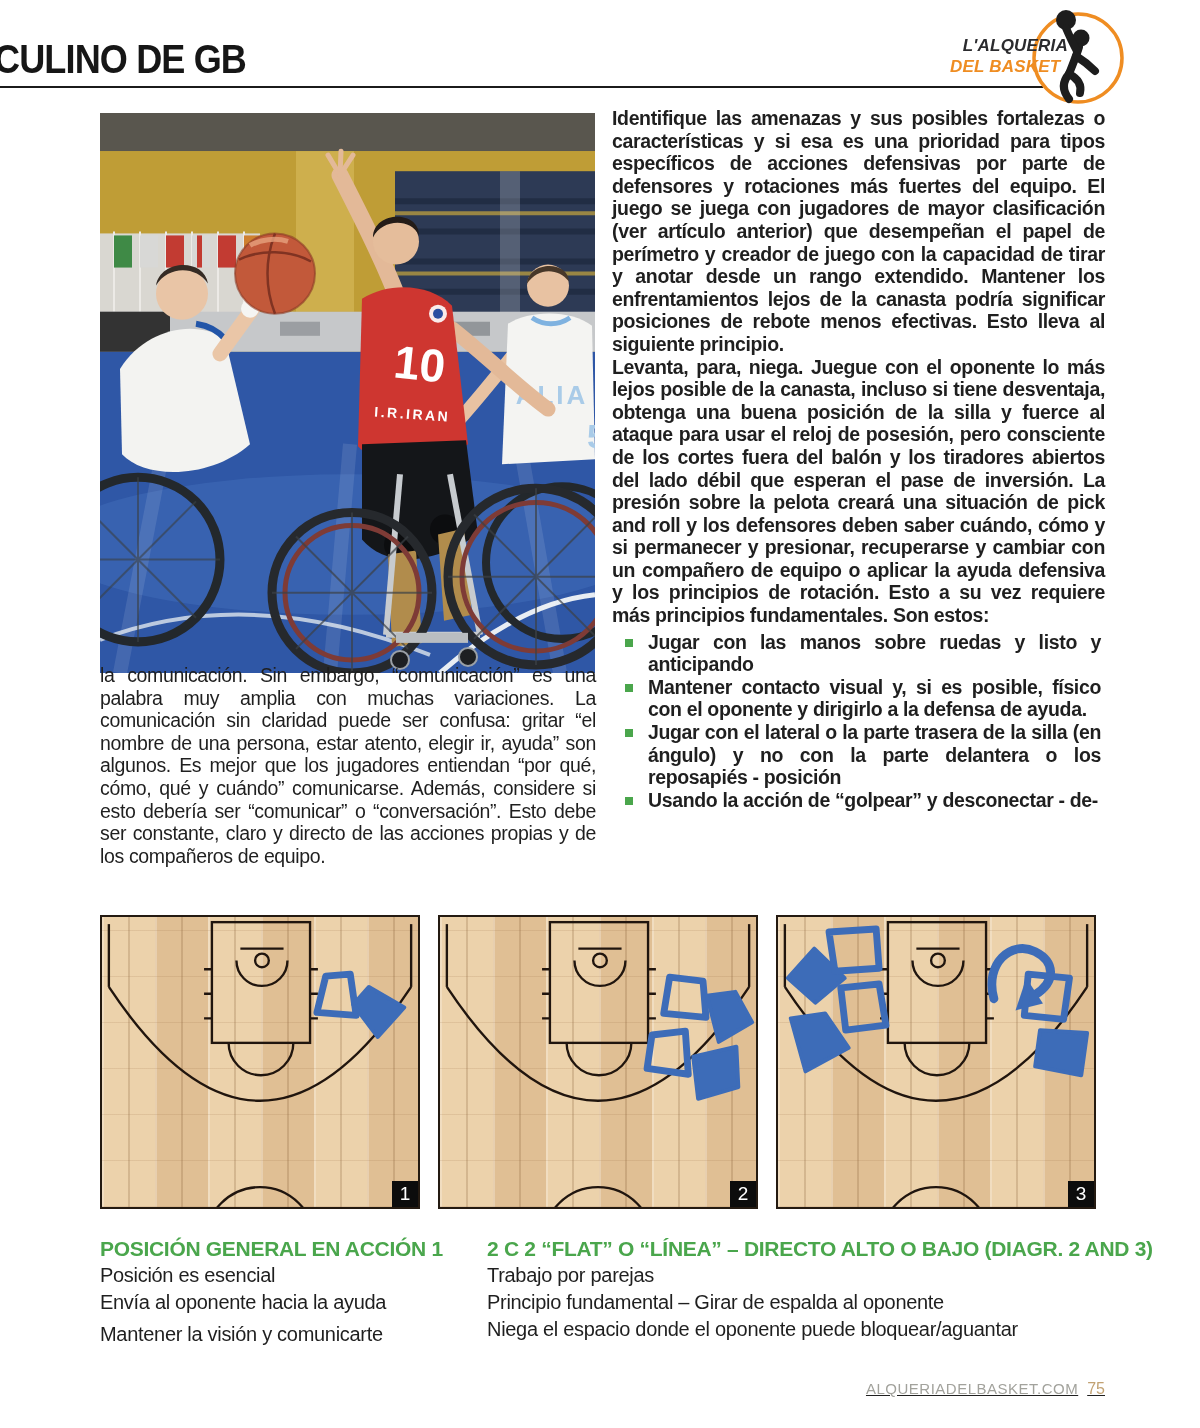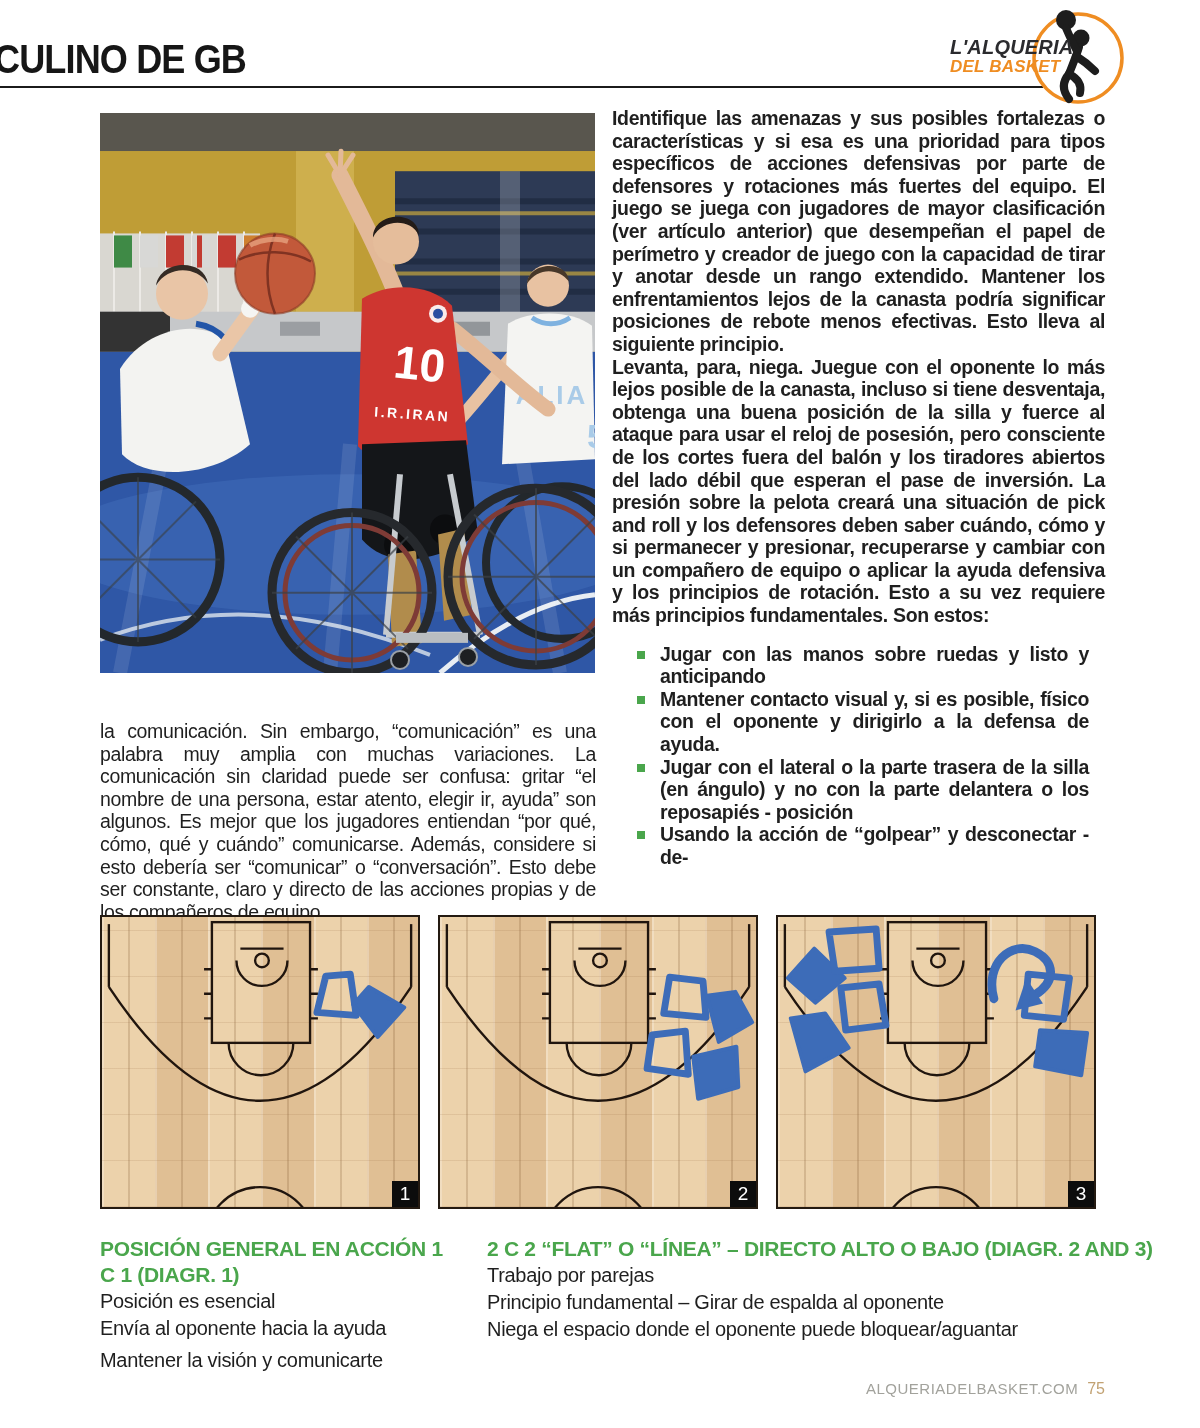--- a/index.html
+++ b/index.html
@@ -6,33 +6,33 @@
   body{width:1200px;height:1428px;position:relative;font-family:"Liberation Sans",sans-serif;color:#1f1f1f;overflow:hidden;}
   .abs{position:absolute;}
 
   
   .header-title{left:-6px;top:36px;font-size:41px;font-weight:700;letter-spacing:-1px;color:#161616;transform:scaleX(.88);transform-origin:left;white-space:nowrap;}
   .header-rule{left:0;top:86px;width:1043px;height:2px;background:#1b1b1b;}
 
   
   .logo{left:950px;top:6px;width:200px;height:104px;}
   .logo svg{position:absolute;left:0;top:0;}
-  .logo-text1{position:absolute;left:0;top:30px;width:118px;text-align:right;font-size:20px;font-weight:700;font-style:italic;color:#2b2b2e;letter-spacing:.2px;}
+  .logo-text1{position:absolute;left:0;top:30px;width:118px;text-align:right;font-size:17px;font-weight:700;font-style:italic;color:#2b2b2e;letter-spacing:.2px;}
   .logo-text2{position:absolute;left:0;top:51px;width:118px;font-size:17px;font-weight:700;font-style:italic;color:#ef8d22;letter-spacing:.2px;}
 
   
   .photo{left:100px;top:113px;width:495px;height:560px;overflow:hidden;background:#b99b45;}
   .photo svg{display:block;}
 
   
   .para{font-size:19.5px;line-height:22.6px;letter-spacing:-.35px;text-align:justify;color:#1f1f1f;}
-  .leftcol{left:100px;top:720px;width:496px;}
+  .leftcol{left:100px;top:664px;width:496px;}
   .rightcol{left:612px;top:107px;width:493px;font-weight:bold;}
   .rightcol p{margin:0;}
-  ul.principles{list-style:none;margin:16px;padding:0;}
+  ul.principles{list-style:none;margin:4px;padding:0;}
   ul.principles li{display:flex;align-items:flex-start;}
   ul.principles .sq{flex:none;width:8px;height:8px;background:#4aa64c;margin:8px 15px 0 9px;}
   ul.principles .bullet-text{flex:1;text-align:justify;}
 
   
   .diagrams{left:100px;top:915px;width:1008px;display:flex;gap:18px;}
   .diagram{position:relative;width:320px;height:294px;border:2px solid #241a11;box-sizing:border-box;
     background-color:#e6c9a1;
     background-image:
       repeating-linear-gradient(0deg, rgba(140,95,55,.14) 0 1px, transparent 1px 46px),
@@ -42,21 +42,21 @@
   .badge{position:absolute;right:0;bottom:0;width:26px;height:26px;background:#0c0c0c;color:#ffffff;font-size:19px;display:flex;align-items:center;justify-content:center;}
 
   
   .caption-heading{font-size:21px;font-weight:700;line-height:26px;color:#4aa64c;letter-spacing:-.3px;white-space:nowrap;}
   .caption-line{font-size:20px;line-height:27px;letter-spacing:-.3px;color:#1f1f1f;}
   .caption-left{left:100px;top:1236px;width:345px;}
   .caption-right{left:443px;top:1236px;width:680px;margin-left:44px;}
   .caption-gap{margin-top:5px;}
 
   
-  .footer{right:95px;top:1380px;text-align:center;white-space:nowrap;}
+  .footer{right:95px;top:1380px;text-align:center;white-space:nowrap;text-decoration:underline;}
   .footer-site{font-size:15px;letter-spacing:.5px;color:#a2a29c;font-weight:400;}
   .footer-page{font-size:16px;color:#c2a273;margin-left:9px;}
 </style>
 </head>
 <body>
 
 <div>
 
   <div class="abs header-title">CULINO DE GB</div>
   <div class="abs header-rule"></div>
@@ -288,21 +288,20 @@
           <polygon points="242,94 270,87 253,61" fill="#3d6cb8"></polygon>
           <polygon points="255,57 297,61 291,103 251,99" fill="none" stroke="#3d6cb8" stroke-width="7" stroke-linejoin="round"></polygon>
           <polygon points="267,114 315,117 309,160 262,151" fill="#3d6cb8" stroke="#3d6cb8" stroke-width="4" stroke-linejoin="round"></polygon>
         </svg>
       <div class="badge">3</div>
     </div>
   </div>
 
   <div class="abs caption-left">
     <div class="caption-heading">POSICIÓN GENERAL EN ACCIÓN 1</div>
-    <div class="caption-heading">C 1 (DIAGR. 1)</div>
     <div class="caption-line">Posición es esencial</div>
     <div class="caption-line">Envía al oponente hacia la ayuda</div>
     <div class="caption-line caption-gap">Mantener la visión y comunicarte</div>
   </div>
   <div class="abs caption-right">
     <div class="caption-heading">2 C 2 “FLAT” O “LÍNEA” – DIRECTO ALTO O BAJO (DIAGR. 2 AND 3)</div>
     <div class="caption-line">Trabajo por parejas</div>
     <div class="caption-line">Principio fundamental – Girar de espalda al oponente</div>
     <div class="caption-line">Niega el espacio donde el oponente puede bloquear/aguantar</div>
   </div>

